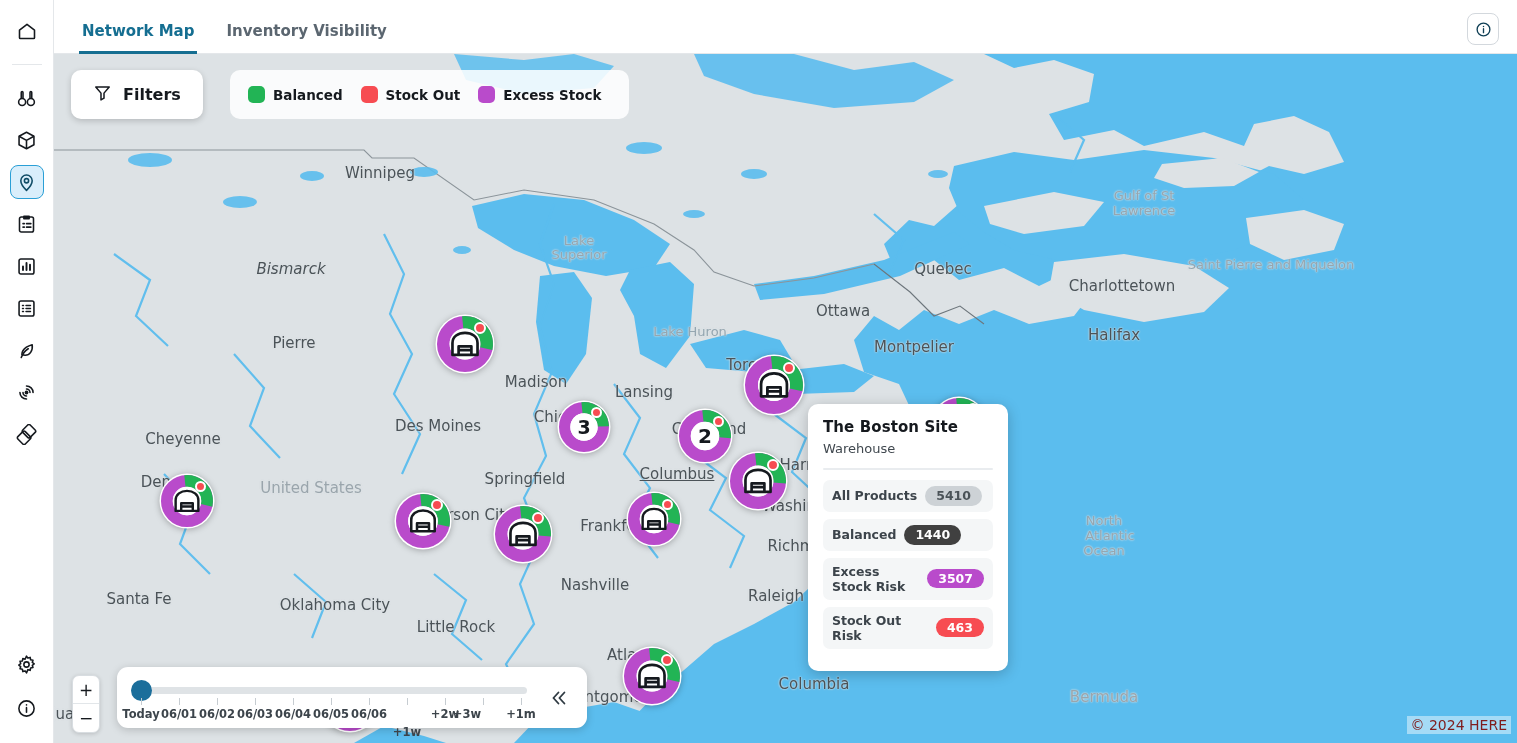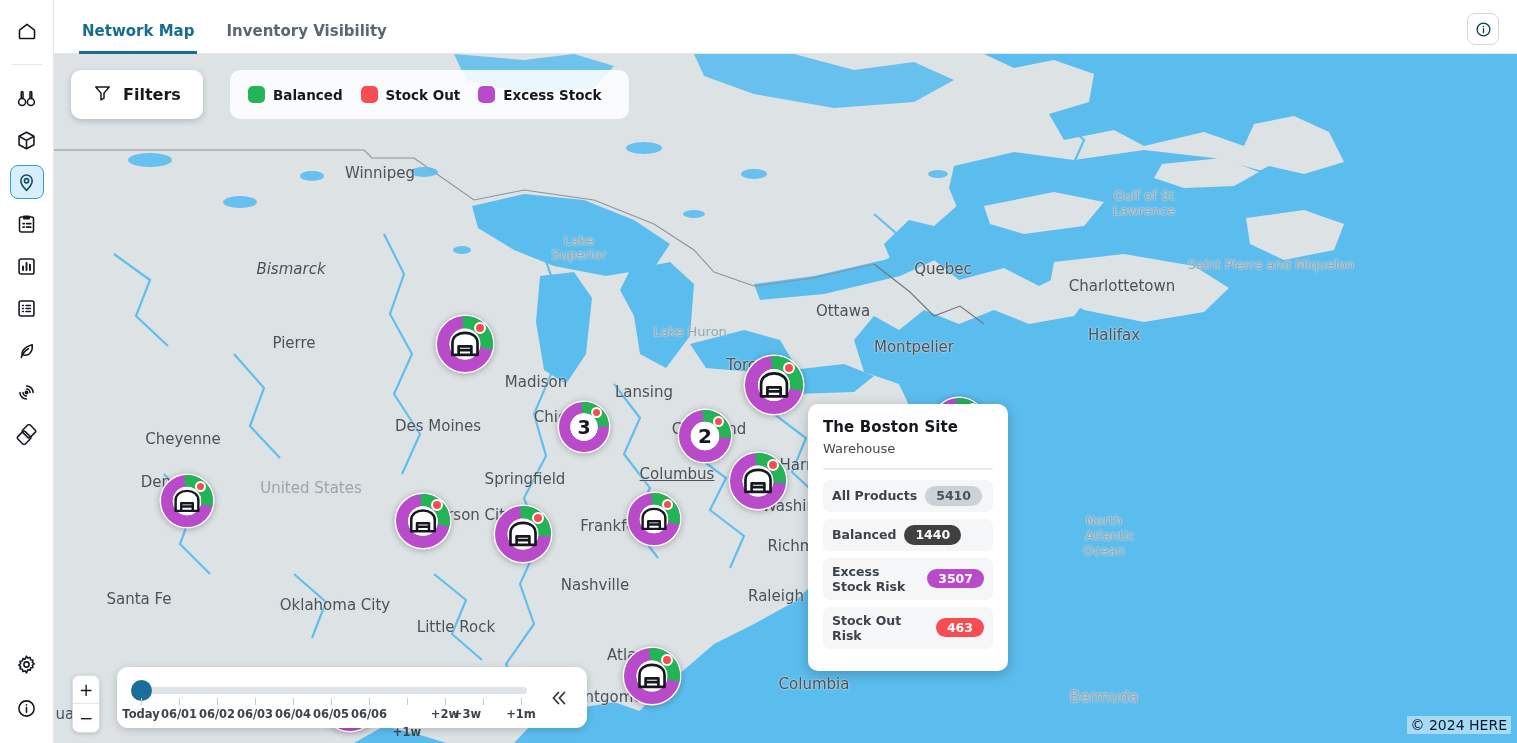--- a/index.html
+++ b/index.html
@@ -157,21 +157,21 @@
     position: absolute; transform: translateX(-50%);
     font-size: 11.5px; font-weight: bold; color: #3c444b; white-space: nowrap;
   }
   #collapse {
     width: 42px; height: 42px; display: flex; align-items: center; justify-content: center;
     color: #2f3a42; font-size: 21px; cursor: pointer;
   }
 
   #attrib {
     position: absolute; right: 6px; bottom: 9px;
-    font-size: 14px; color: #0f172a; background: rgba(255,255,255,.45);
+    font-size: 14px; color: #7f1d1d; background: rgba(255,255,255,.45);
     padding: 1px 4px; z-index: 18;
   }
 </style>
 </head>
 <body>
 
 <div id="app">
 
   <div id="rail">
     <div id="rail-top">

